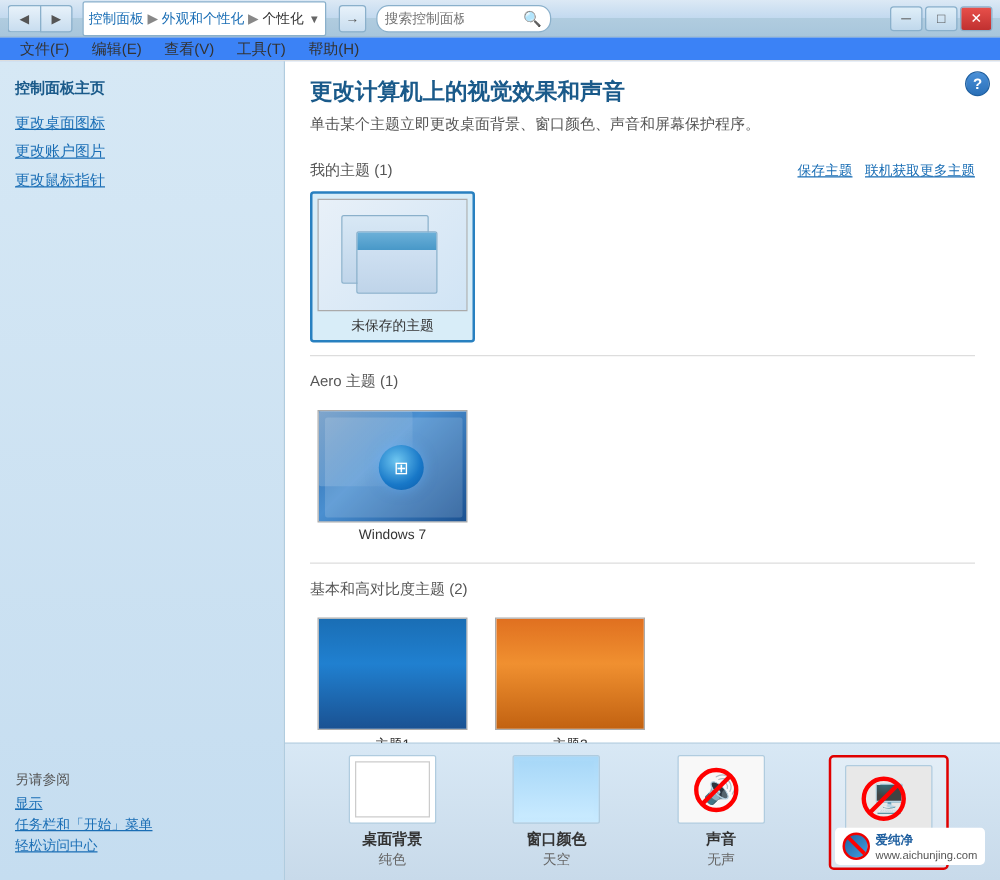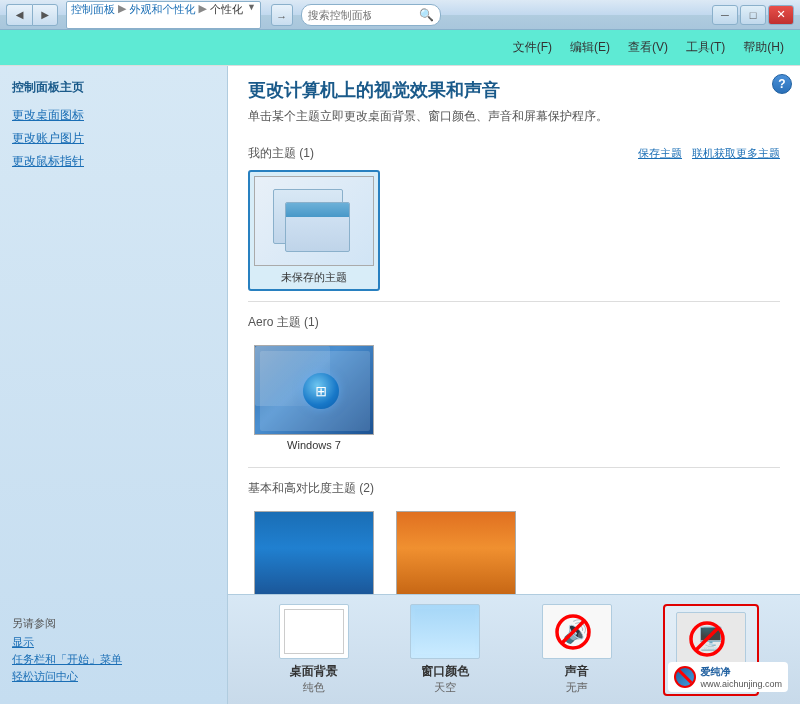--- a/index.html
+++ b/index.html
@@ -60,21 +60,21 @@
     .tb-nav-pair .tb-nav-btn:last-child {
       border-radius: 0 3px 3px 0;
     }
     .address-bar {
       flex: 1;
       height: 28px;
       background: white;
       border: 1px solid #8ab0cb;
       border-radius: 2px;
       display: flex;
-      align-items: flex-start;
+      align-items: center;
       padding: 0 4px;
       margin: 0 4px;
       font-size: 11px;
       color: #333;
     }
     .address-sep {
       color: #888;
       margin: 0 3px;
     }
     .address-link {
@@ -145,28 +145,27 @@
       align-items: center;
       justify-content: center;
       font-size: 11px;
     }
     .win-btn-min { background: linear-gradient(to bottom, #e0eff8, #c0d8ec); color: #555; }
     .win-btn-max { background: linear-gradient(to bottom, #e0eff8, #c0d8ec); color: #555; }
     .win-btn-close { background: linear-gradient(to bottom, #e8504a, #c03030); color: white; }
 
     
     .menu-bar {
-      height: 36px;
-      background: #5eead4;
+      height: 19px;
+      background: #3b82f6;
       border-bottom: 1px solid #ddd;
       display: flex;
       align-items: center;
       padding: 0 8px;
       gap: 2px;
-      justify-content: flex-end;
     }
     .menu-item {
       padding: 2px 8px;
       cursor: pointer;
       font-size: 12px;
       color: #333;
       border-radius: 2px;
     }
 
     

